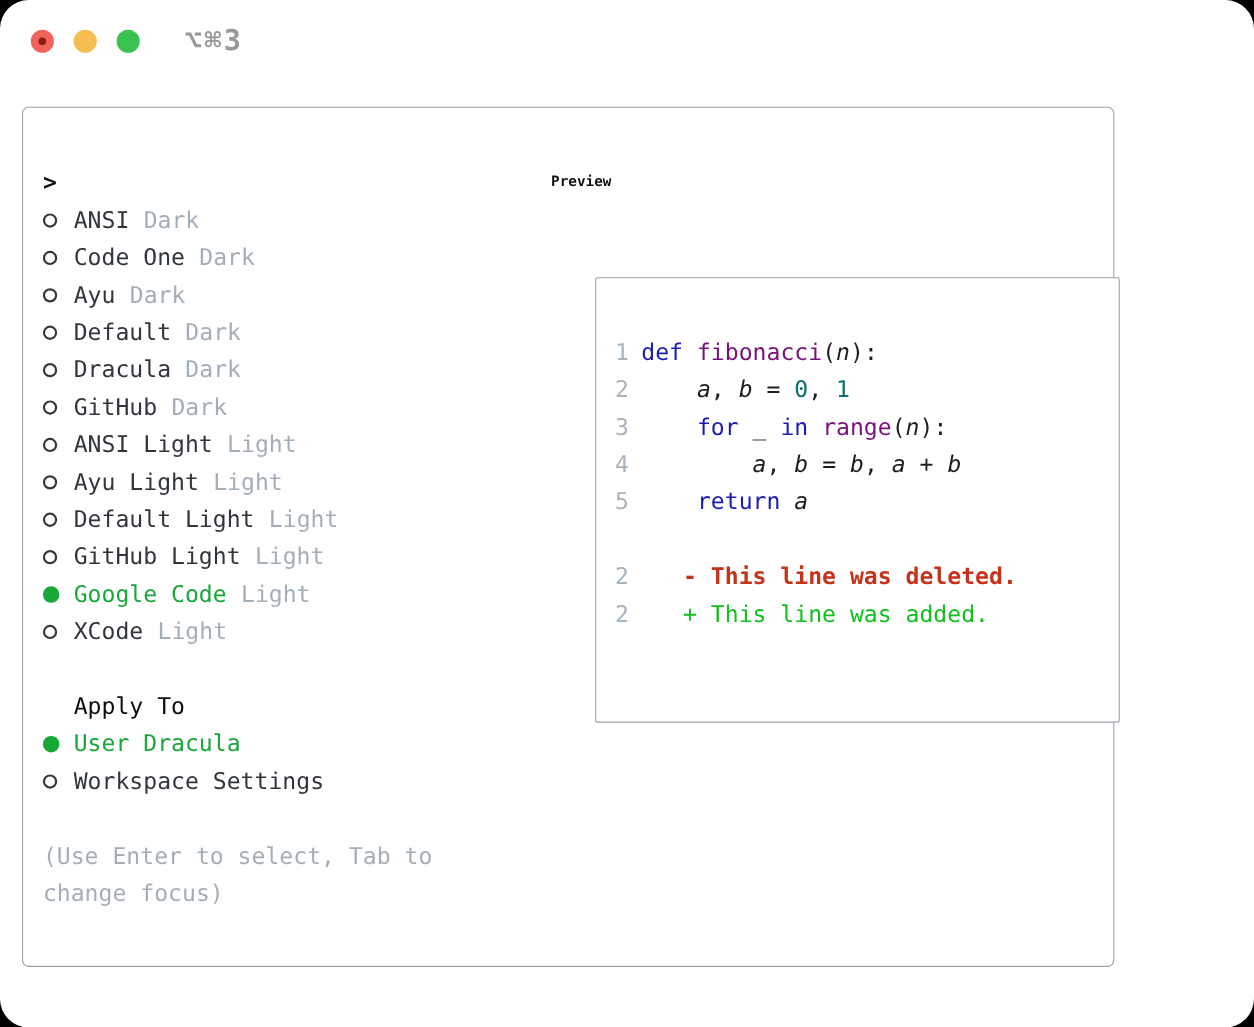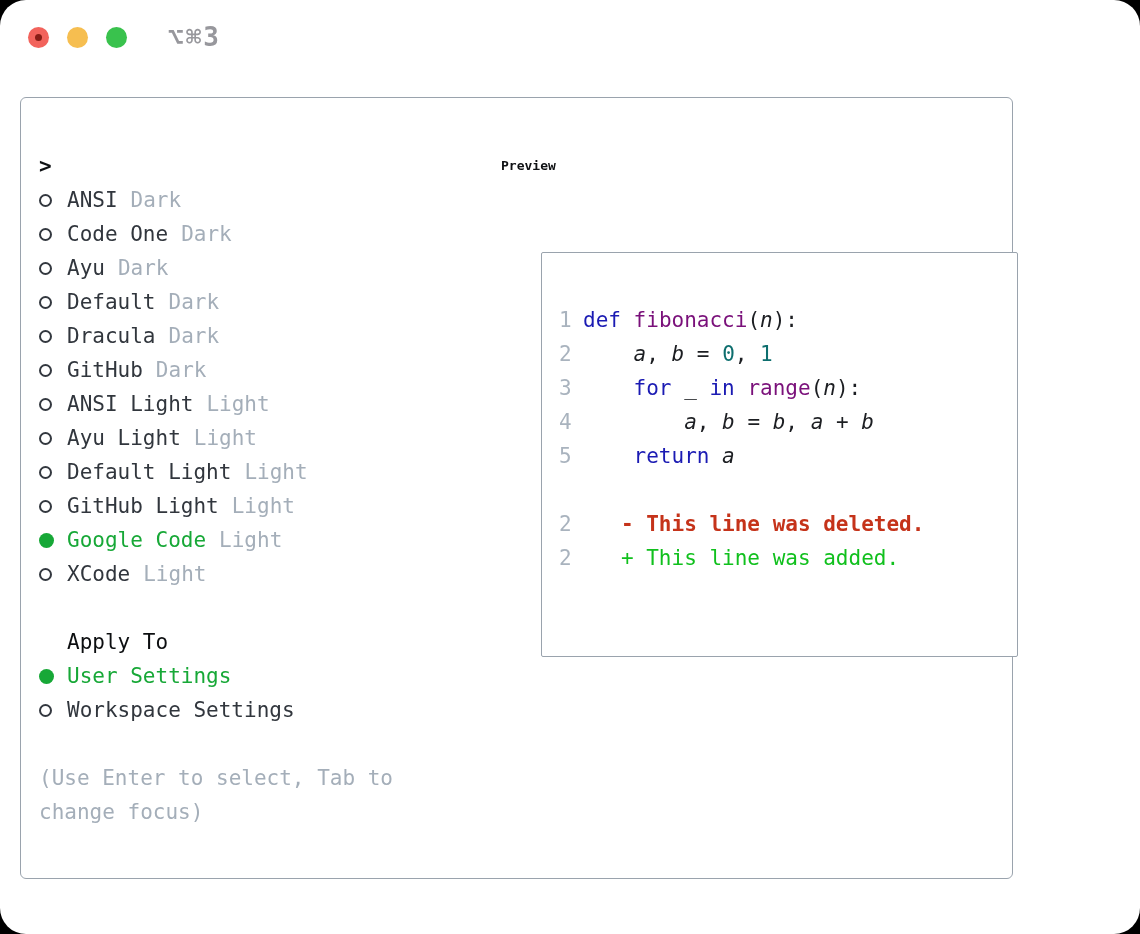--- a/index.html
+++ b/index.html
@@ -169,21 +169,21 @@
       <div class="row">
         <span class="marker"></span>
         <span class="hdr2">Apply To</span>
       </div>
 
       <div id="apply-list">
           <div class="row sel">
             <span class="marker">
               <span class="dot"></span>
             </span>
-            <span class="name">User Settings</span>
+            <span class="name">User Dracula</span>
           </div>
           <div class="row">
             <span class="marker">
               <span class="ring"></span>
             </span>
             <span class="name">Workspace Settings</span>
           </div>
         </div>
 
       <div class="gap"></div>

